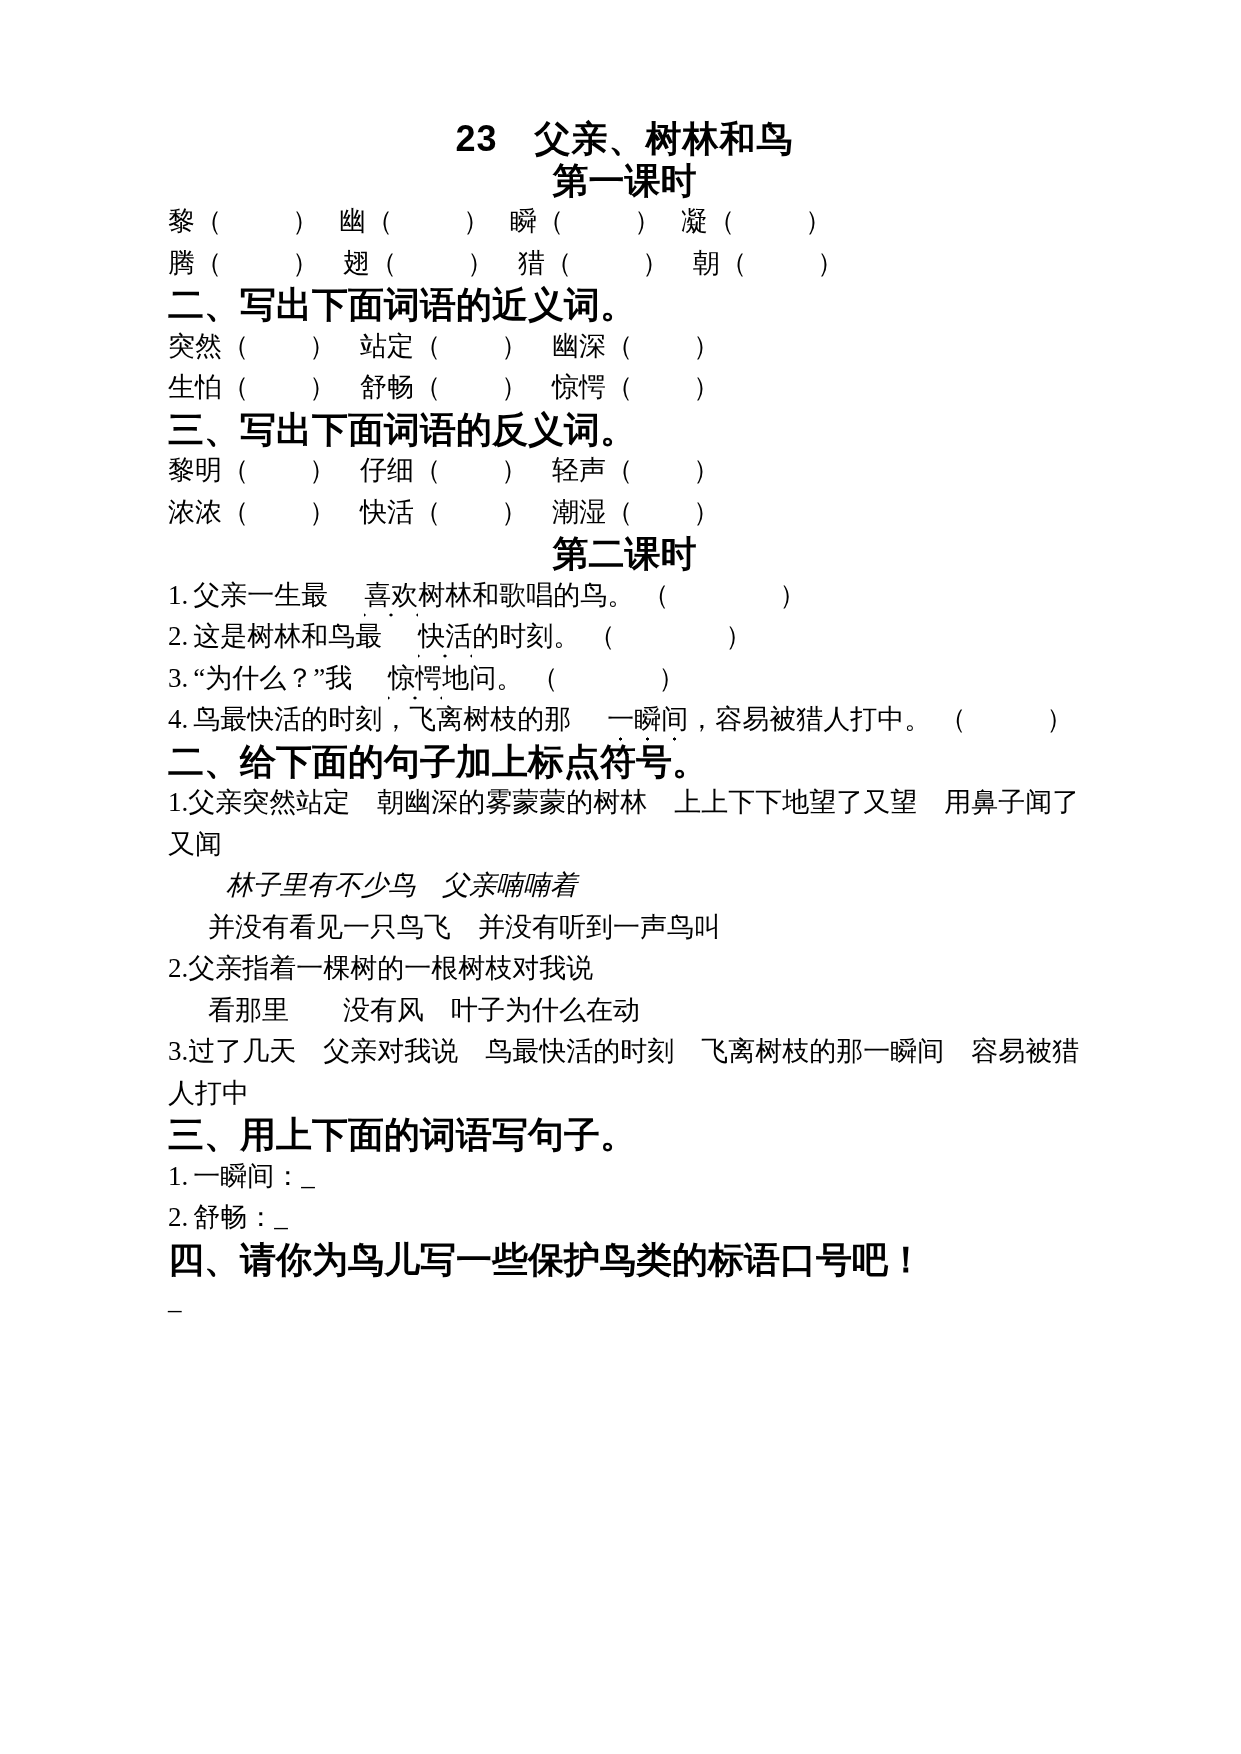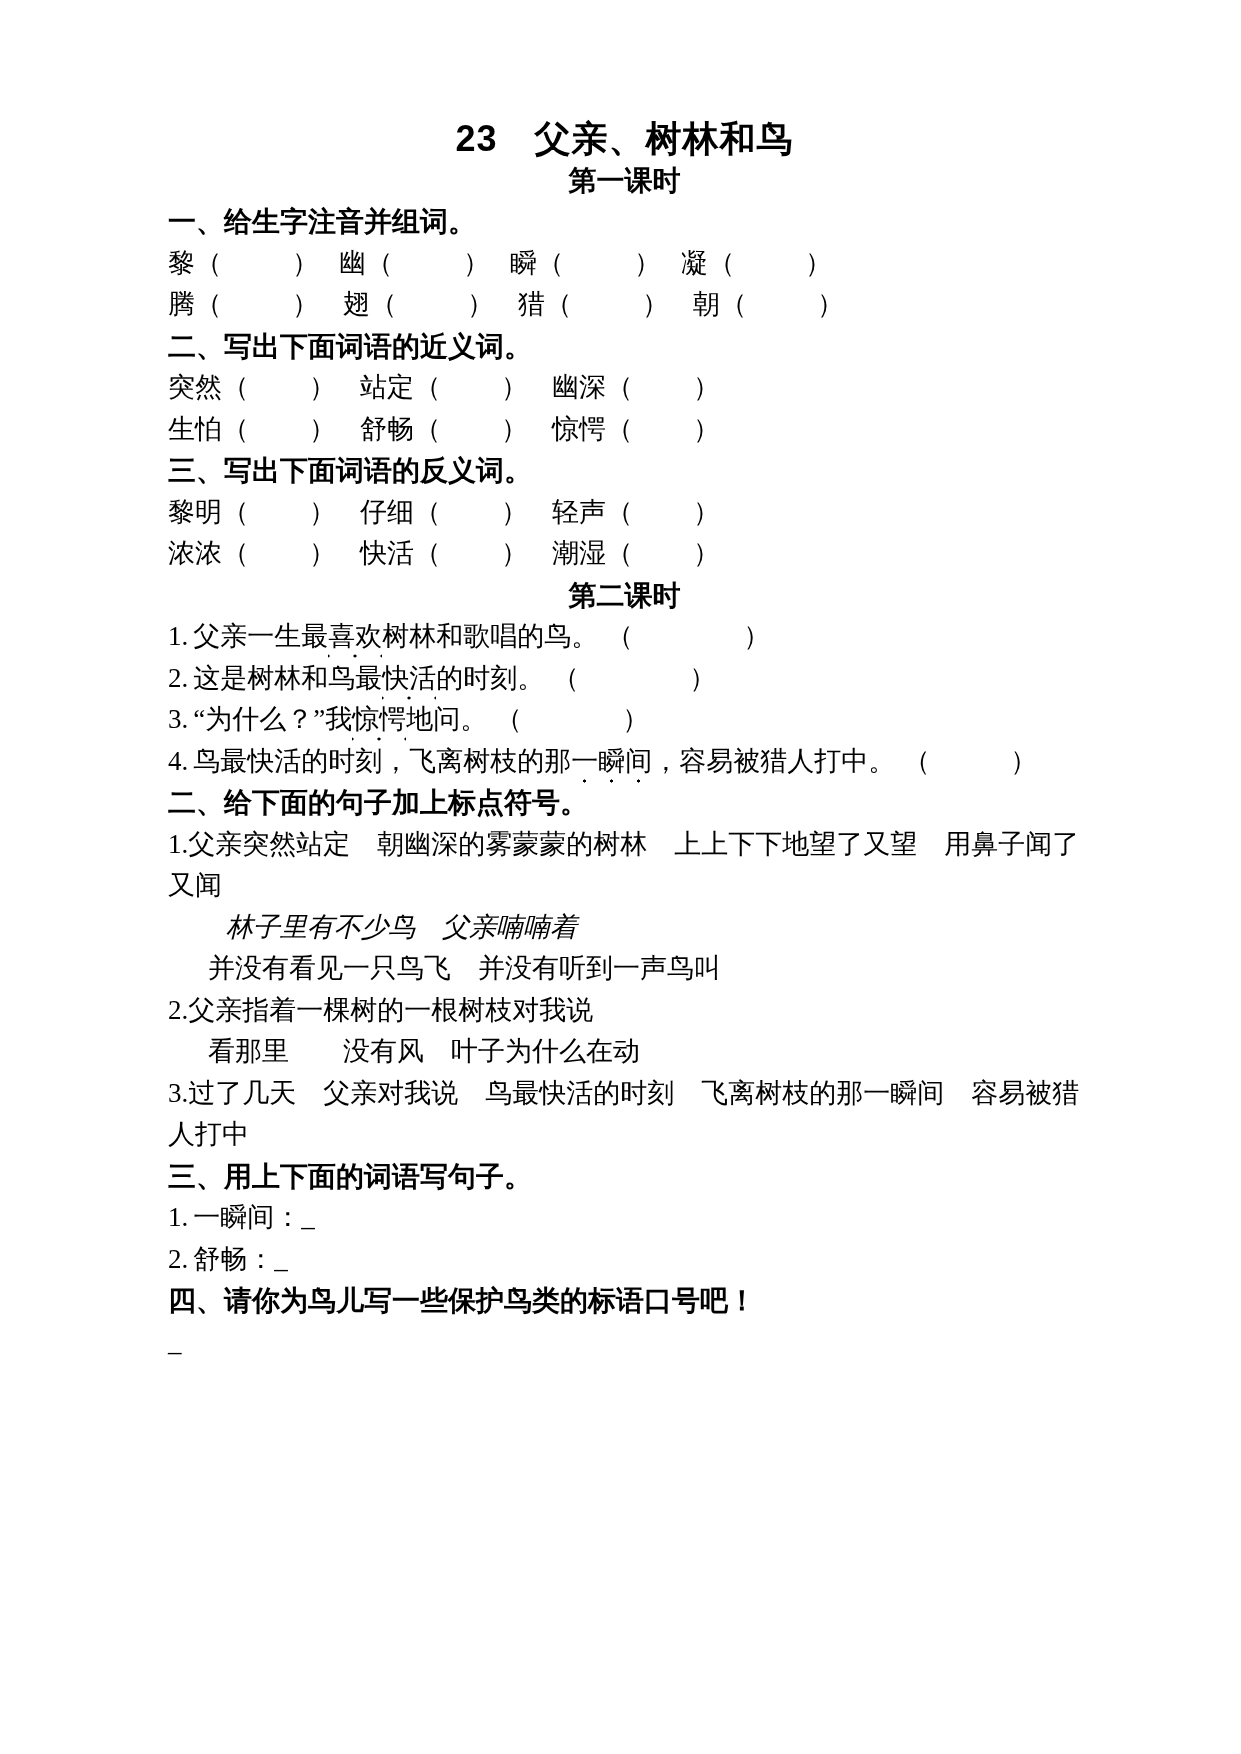--- a/index.html
+++ b/index.html
@@ -7,21 +7,21 @@
     width:1241px;height:1754px;
     background:#ffffff;color:#000000;
     font-family:"Liberation Serif","DejaVu Serif",serif;
     font-size:27px;
   }
   .page{padding:118px 160px 0 168px;}
   .line{height:41.5px;line-height:41.5px;white-space:nowrap;}
   .center{text-align:center;}
   .h{
     font-family:"Liberation Sans","DejaVu Sans",sans-serif;
-    font-weight:700;font-size:28px;
+    font-weight:700;font-size:36px;
   }
   .title{font-size:36px;letter-spacing:1px;}
   .wrow{display:flex;align-items:center;}
   .g20{gap:20px;}
   .g24{gap:24px;}
   .witem{white-space:nowrap;}
   .bk{display:inline-block;height:1px;}
   .bk-row{width:70px;}
   .bk-row3{width:60px;}
   .bk-s1{width:110px;}
@@ -31,32 +31,32 @@
   .paren{margin-left:8px;}
   .num{margin-right:5px;}
   .ind-lg{padding-left:58px;font-style:italic;}
   .ind-md{padding-left:40px;}
   .dotted{
     background-image:radial-gradient(circle closest-side,#000 45%,transparent 60%);
     background-size:1em 6px;
     background-repeat:repeat-x;
     background-position:center bottom;
     padding-bottom:8px;
+    margin-left:36px;
   }
 </style>
 </head>
 <body>
 
 <div class="page">
 
   <div class="line center h title">23　父亲、树林和鸟</div>
 
   <div class="line center h">第一课时</div>
 
-  <div class="line h">一、给生字注音并组词。</div>
 
   <div class="line wrow g20">
     <span class="witem"><span>黎</span><span>（</span><span class="bk bk-row"></span><span>）</span></span>
     <span class="witem"><span>幽</span><span>（</span><span class="bk bk-row"></span><span>）</span></span>
     <span class="witem"><span>瞬</span><span>（</span><span class="bk bk-row"></span><span>）</span></span>
     <span class="witem"><span>凝</span><span>（</span><span class="bk bk-row"></span><span>）</span></span>
   </div>
 
   <div class="line wrow g24">
     <span class="witem"><span>腾</span><span>（</span><span class="bk bk-row"></span><span>）</span></span>

